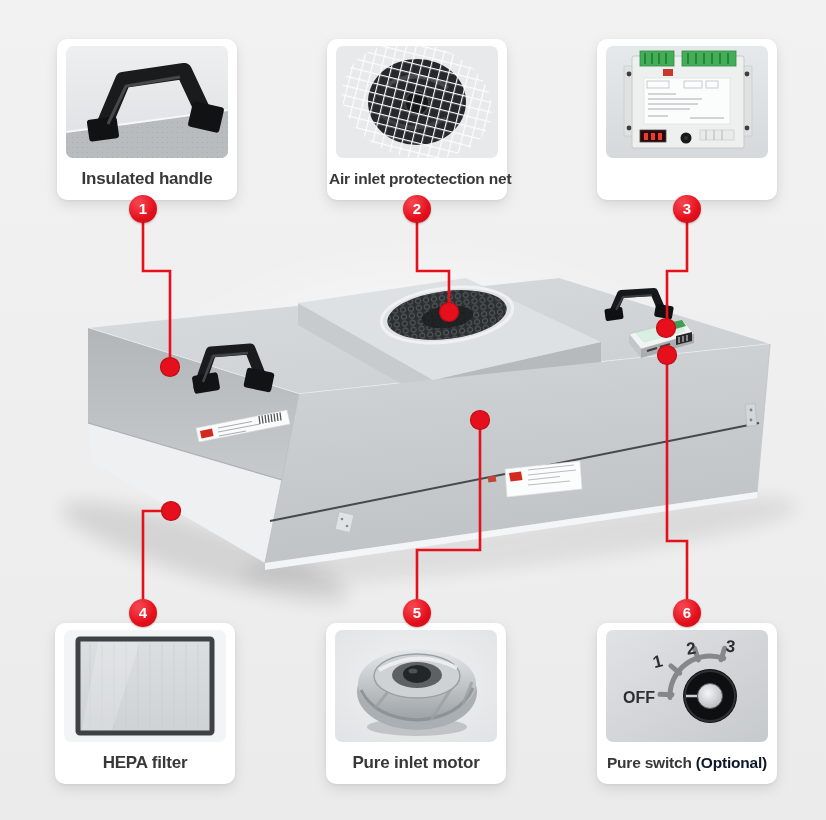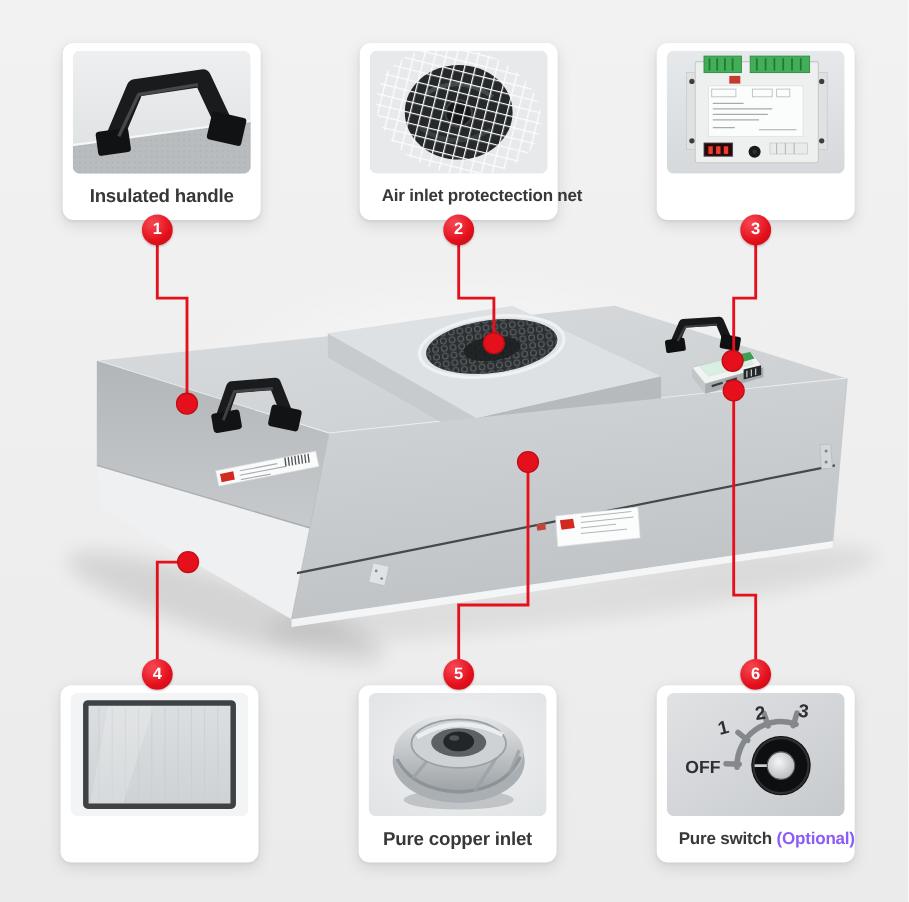--- a/index.html
+++ b/index.html
@@ -10,22 +10,22 @@
       linear-gradient(#f2f2f3, #ebebec);}
   svg.layer{position:absolute;left:0;top:0;pointer-events:none;}
   #product-svg{z-index:1;}
   #connector-svg{z-index:3;}
   .card{position:absolute;width:180px;height:161px;background:#ffffff;border-radius:10px;
     box-shadow:0 5px 14px rgba(0,0,0,.10), 0 1px 3px rgba(0,0,0,.06);z-index:4;}
   .photo{position:absolute;left:9px;right:9px;top:7px;height:112px;border-radius:7px;overflow:hidden;}
   .photo svg{display:block;width:100%;height:100%;}
   .card-label{position:absolute;left:2px;right:2px;bottom:4px;height:34px;line-height:34px;
     text-align:center;font-weight:bold;font-size:17px;color:#383838;letter-spacing:-0.2px;white-space:nowrap;}
-  .card-label.tight{font-size:15.5px;margin-left:18px;}
-  .muted{color:#8b5cf6;}
+  .card-label.tight{font-size:15.5px;}
+  .muted{color:#0f172a;}
   .badge{position:absolute;width:28px;height:28px;border-radius:50%;z-index:5;
     background:radial-gradient(circle at 35% 28%, #f4424d 8%, #e30f1b 60%, #c30d17);
     color:#fff;font-weight:bold;font-size:15px;text-align:center;line-height:28px;
     box-shadow:0 1px 2px rgba(0,0,0,.25);}
 </style>
 </head>
 <body>
 
 <div class="stage">
 
@@ -309,20 +309,21 @@
           <line x1="74" y1="13" x2="74" y2="99"></line>
             <line x1="86" y1="13" x2="86" y2="99"></line>
           <line x1="98" y1="13" x2="98" y2="99"></line>
             <line x1="110" y1="13" x2="110" y2="99"></line>
           <line x1="122" y1="13" x2="122" y2="99"></line>
             <line x1="134" y1="13" x2="134" y2="99"></line>
         </g>
         <polygon points="34,12 76,12 48,100 18,100" fill="#ffffff" opacity="0.18"></polygon>
       </svg>
     </div>
+    <div class="card-label">HEPA filter</div>
   </div>
 
   <div class="card" style="left:326px;top:623px">
     <div class="photo">
       <svg viewBox="0 0 162 112">
         <defs>
           <linearGradient id="p5s" x1="0" y1="0" x2="0" y2="1">
             <stop offset="0" stop-color="#e6e9eb"></stop>
               <stop offset="1" stop-color="#9ea3a7"></stop>
           </linearGradient>
@@ -337,21 +338,21 @@
         <ellipse cx="82" cy="54" rx="59" ry="35" fill="url(#p5s)"></ellipse>
         <path d="M 26,60 Q 40,88 82,90 Q 124,88 138,58" fill="none" stroke="#878c90" stroke-width="3" opacity="0.8"></path>
         <path d="M 40,78 L 64,48 M 96,90 L 118,56 M 128,74 L 137,52" stroke="#9aa0a4" stroke-width="3" fill="none" opacity="0.8"></path>
         <ellipse cx="82" cy="46" rx="43" ry="22" fill="#ced2d5" stroke="#9aa0a3" stroke-width="1.5"></ellipse>
         <path d="M 44,40 Q 82,18 122,38" fill="none" stroke="#f2f4f5" stroke-width="4" opacity="0.8"></path>
         <ellipse cx="82" cy="45" rx="25" ry="13" fill="#5d6164"></ellipse>
         <ellipse cx="82" cy="44" rx="14" ry="9" fill="#232628"></ellipse>
         <ellipse cx="78" cy="41" rx="4.5" ry="2.5" fill="#4e5254"></ellipse>
       </svg>
     </div>
-    <div class="card-label">Pure copper inlet</div>
+    <div class="card-label">Pure inlet motor</div>
   </div>
 
   <div class="card" style="left:597px;top:623px">
     <div class="photo">
       <svg viewBox="0 0 162 112">
         <defs>
           <linearGradient id="p6bg" x1="0" y1="0" x2="1" y2="1">
             <stop offset="0" stop-color="#e0e2e4"></stop>
               <stop offset="1" stop-color="#c7cacd"></stop>
           </linearGradient>

